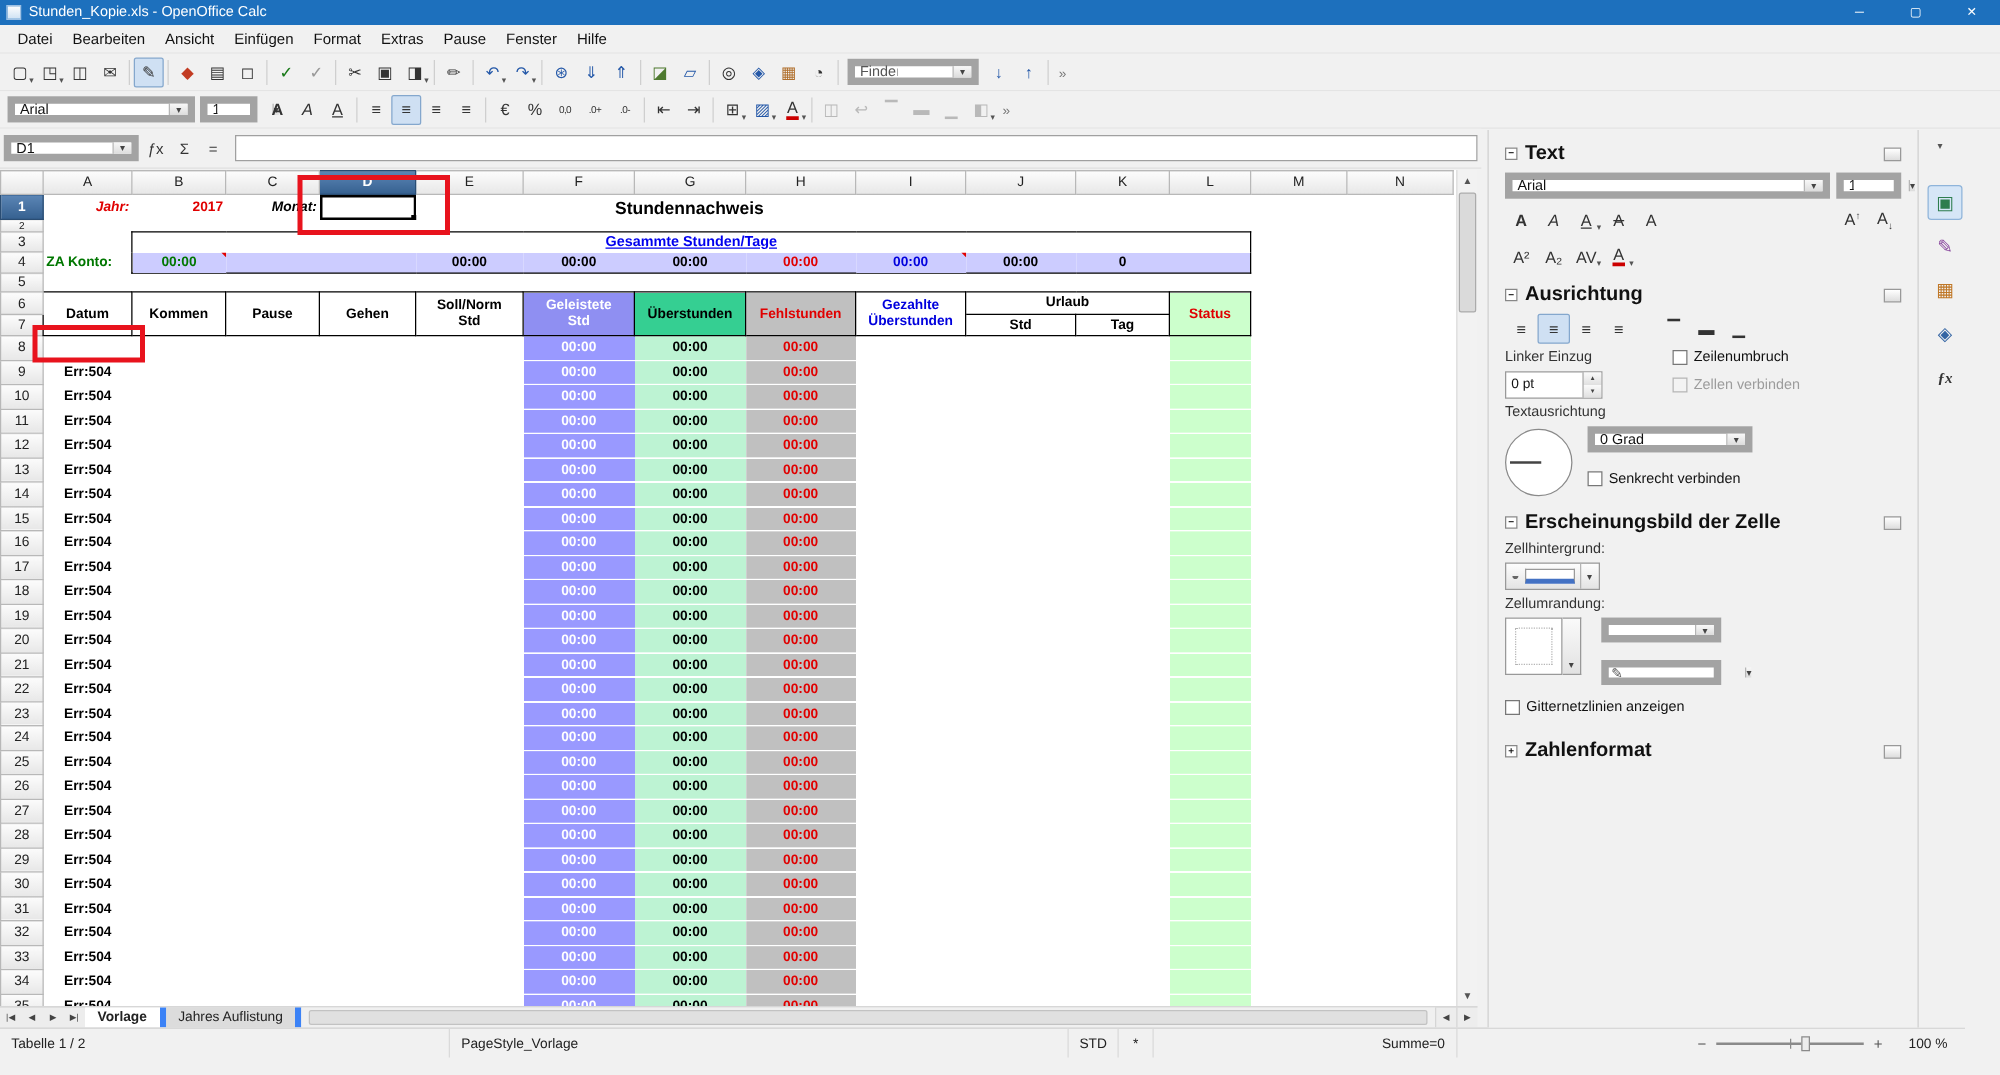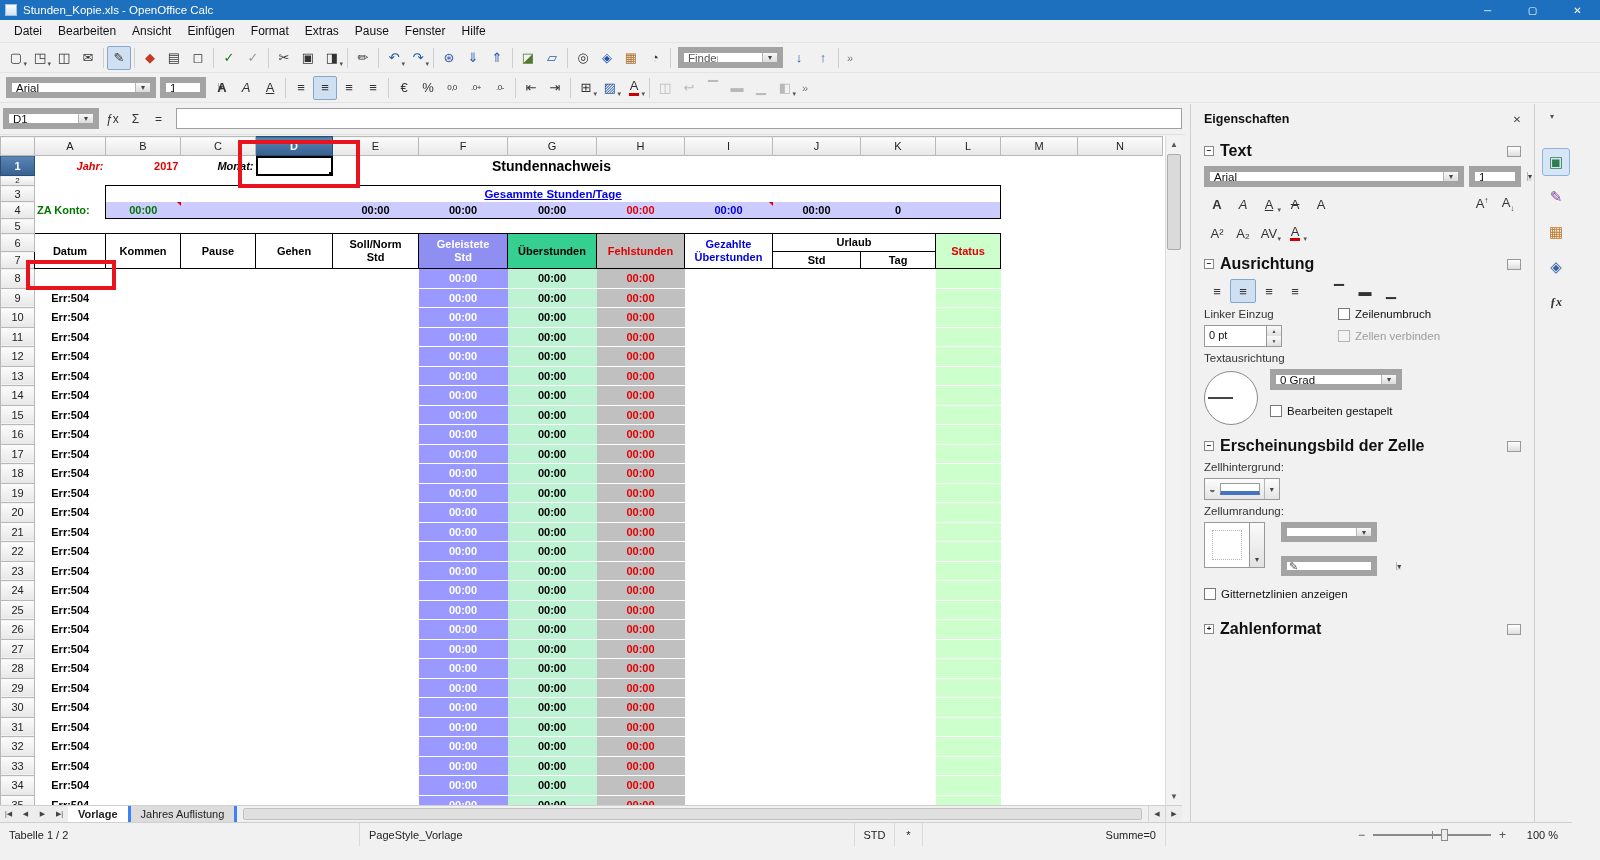--- a/index.html
+++ b/index.html
@@ -44,21 +44,21 @@
   .combo .val { flex:1; padding:0 4px; font-size:11.5px; white-space:nowrap; overflow:hidden; color:#111; }
   .combo .ddbox { width:15px; align-self:stretch; display:flex; align-items:center; justify-content:center; background:linear-gradient(#f8f8f8,#dcdcdc); border-left:1px solid #b5b5b5; }
   .combo .ddbox::before { content:"▾"; font-size:8px; color:#444; }
   .font-name-combo { width:150px; margin:0 2px; }
   .font-size-combo { width:46px; margin:0 4px 0 2px; }
   .find-combo { width:105px; margin:0 4px; }
   .find-combo .val { color:#555; }
 
   
   .formulabar { position:absolute; top:103px; left:0; width:1185px; height:32px; background:#f1f1f1; border-bottom:1px solid #e0e0e0; display:flex; align-items:center; padding:0 3px; gap:2px; }
-  .name-box { width:96px; }
+  .name-box { width:108px; }
   .fb-btn { width:23px; height:21px; display:flex; align-items:center; justify-content:center; border:1px solid transparent; font-size:12px; color:#333; position:relative; flex:none; }
   .formula-input { flex:1; height:21px; background:#fff; border:1px solid #a0a0a0; margin-left:4px; }
 
   
   .grid-wrap { position:absolute; top:136px; left:0; width:1165px; height:669px; background:#fff; overflow:hidden; }
   table.sheet { border-collapse:collapse; table-layout:fixed; width:1162px; }
   th.rh, th.ch { background:linear-gradient(#fcfcfc,#e7e7e7); border:1px solid #b8b8b8; font-weight:normal; font-size:11px; color:#222; text-align:center; padding:0; }
   th.sel { background:linear-gradient(#5b85b5,#35608f); color:#fff; font-weight:bold; border-color:#2a4d73; }
   th.corner { width:34px; }
   tr.chr { height:19px; }
@@ -98,21 +98,21 @@
   .vscroll { position:absolute; left:1165px; top:136px; width:17px; height:669px; background:#f2f2f2; border-left:1px solid #dcdcdc; }
   .vs-btn { position:absolute; left:0; width:100%; height:17px; display:flex; align-items:center; justify-content:center; color:#555; font-size:8px; }
   .vs-up { top:0; } .vs-up::before { content:"▲"; }
   .vs-down { bottom:0; } .vs-down::before { content:"▼"; }
   .vs-thumb { position:absolute; top:18px; left:1px; width:14px; height:96px; background:#dadada; border:1px solid #ababab; border-radius:2px; }
 
   .tabbar { position:absolute; top:805px; left:0; width:1182px; height:17px; background:#ededed; border-top:1px solid #d0d0d0; display:flex; align-items:stretch; font-size:11px; }
   .tab-nav { width:17px; display:flex; align-items:center; justify-content:center; color:#444; font-size:7px; flex:none; }
   .tn-first::before { content:"|◀"; } .tn-prev::before { content:"◀"; }
   .tn-next::before { content:"▶"; } .tn-last::before { content:"▶|"; }
-  .tab { padding:0 10px; display:flex; align-items:center; border-right:3px solid #3b82f6; background:#dcdcdc; color:#222; flex:none; }
+  .tab { padding:0 10px; display:flex; align-items:center; border-right:5px solid #3b82f6; background:#dcdcdc; color:#222; flex:none; }
   .tab.active { background:#fff; font-weight:bold; }
   .hs-track { flex:1; position:relative; background:#f0f0f0; }
   .hs-thumb { position:absolute; left:6px; right:6px; top:2px; bottom:2px; background:#e0e0e0; border:1px solid #c2c2c2; border-radius:2px; }
   .hs-btn { width:17px; display:flex; align-items:center; justify-content:center; color:#444; font-size:7px; flex:none; border-left:1px solid #d5d5d5; }
   .hs-left::before { content:"◀"; } .hs-right::before { content:"▶"; }
 
   
   .statusbar { position:absolute; top:822px; left:0; width:1572px; height:24px; background:#f1f1f1; border-top:1px solid #cfcfcf; display:flex; align-items:center; font-size:11px; color:#222; }
   .sb-seg { padding:0 9px; height:100%; display:flex; align-items:center; border-right:1px solid #dadada; flex:none; }
   .seg-sheet { width:360px; } .seg-style { width:495px; } .seg-mode { width:40px; justify-content:center; }
@@ -1057,24 +1057,20 @@
     <span class="z-track">
       <span class="z-notch"></span>
       <span class="z-thumb"></span>
     </span>
     <span class="z-btn">+</span>
     <span class="z-label">100 %</span>
   </div>
 </div>
 
 <div class="sidebar">
-  <div class="sb-header">
-    <span>Eigenschaften</span>
-    <span class="sb-close"></span>
-  </div>
 
   <div class="section-h">
     <span class="exp open"></span>
     <span>Text</span>
     <span class="launcher"></span>
   </div>
   <div class="sb-row">
     <div class="combo" style="flex:1">
       <span class="val">Arial</span>
       <span class="ddbox"></span>
@@ -1188,21 +1184,21 @@
   </div>
   <div class="sb-row" style="align-items:flex-start">
     <div class="dial"></div>
     <div class="dial-col">
       <div class="combo degree-combo">
         <span class="val">0 Grad</span>
         <span class="ddbox"></span>
       </div>
       <div class="checkbox">
         <span class="cb-box"></span>
-        <span>Bearbeiten gestapelt</span>
+        <span>Senkrecht verbinden</span>
       </div>
     </div>
   </div>
 
   <div class="section-h">
     <span class="exp open"></span>
     <span>Erscheinungsbild der Zelle</span>
     <span class="launcher"></span>
   </div>
   <div class="sb-row">

